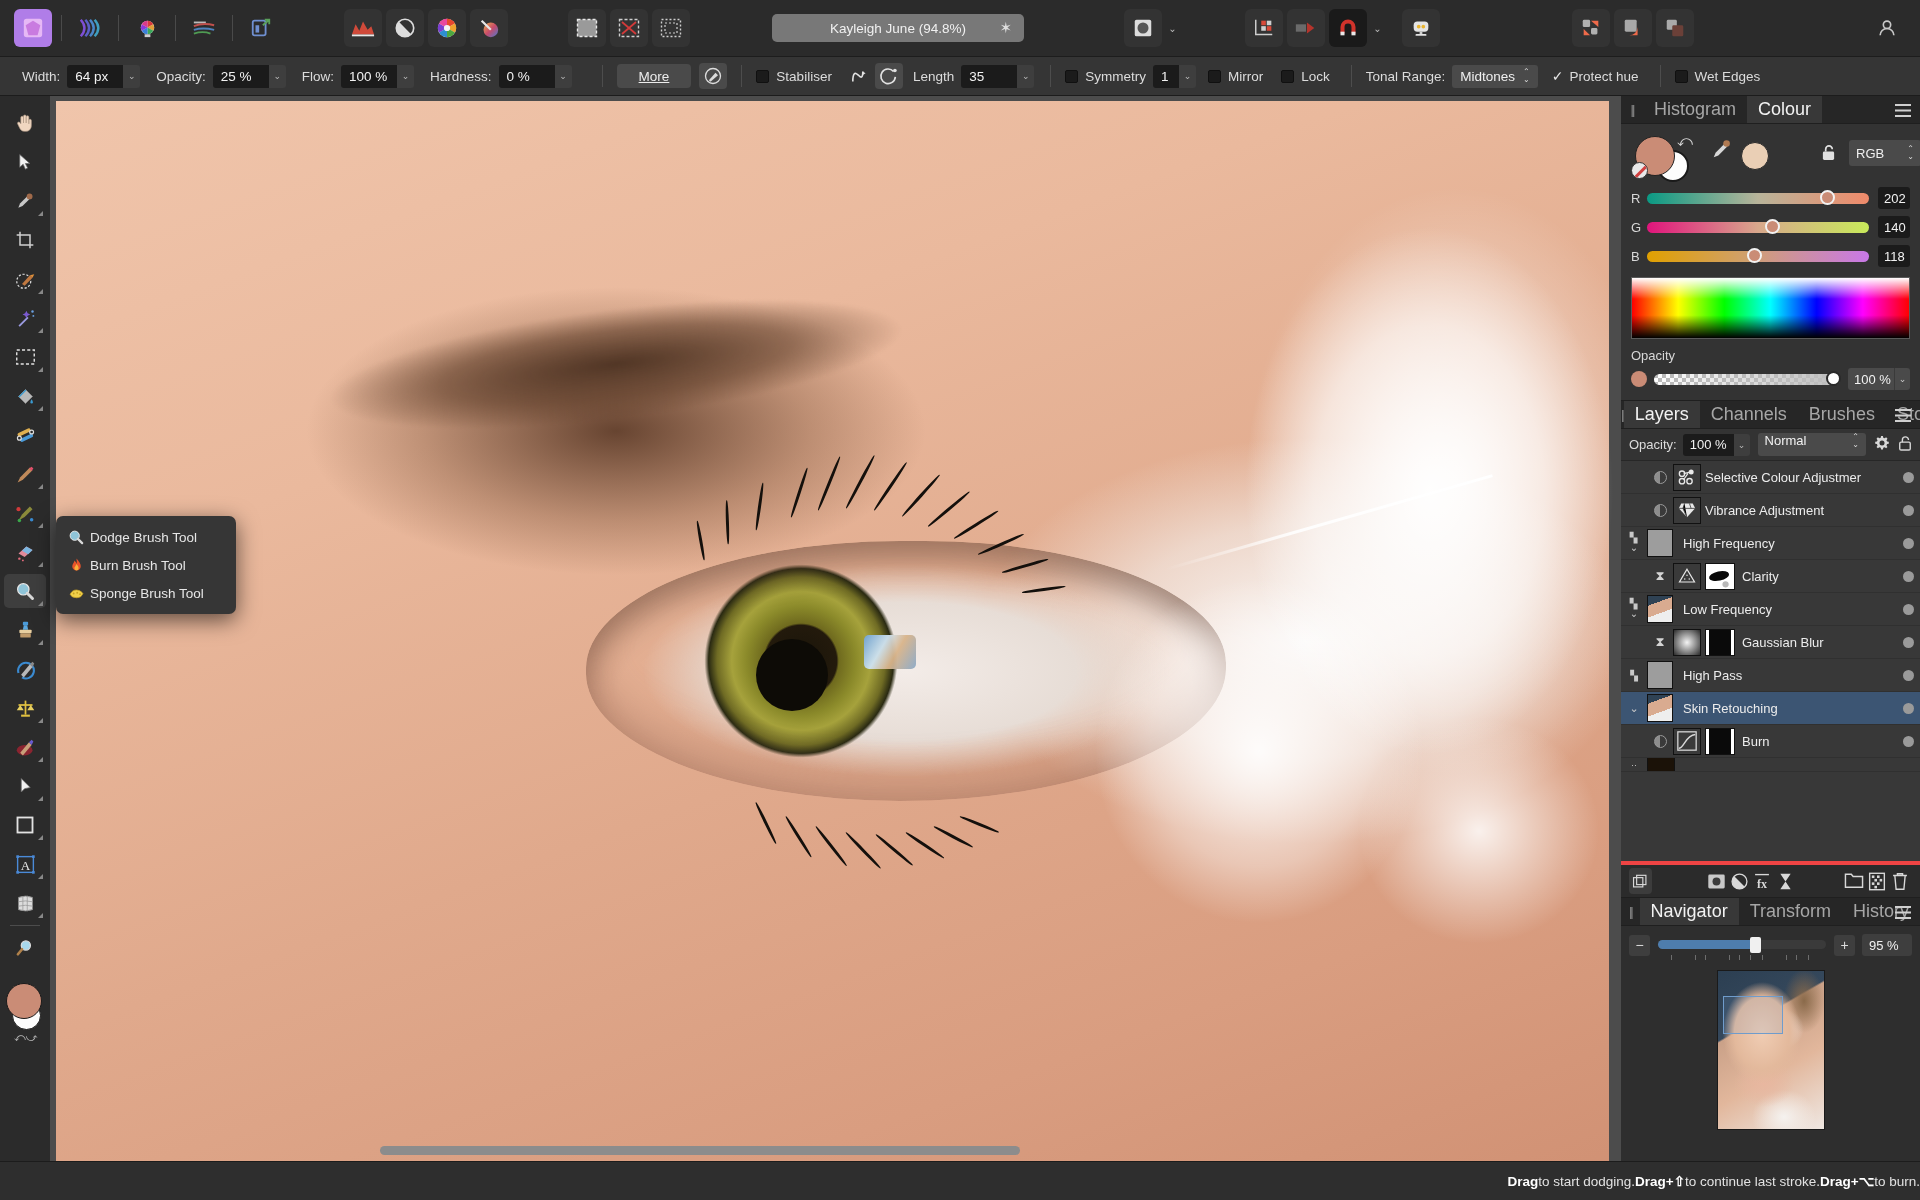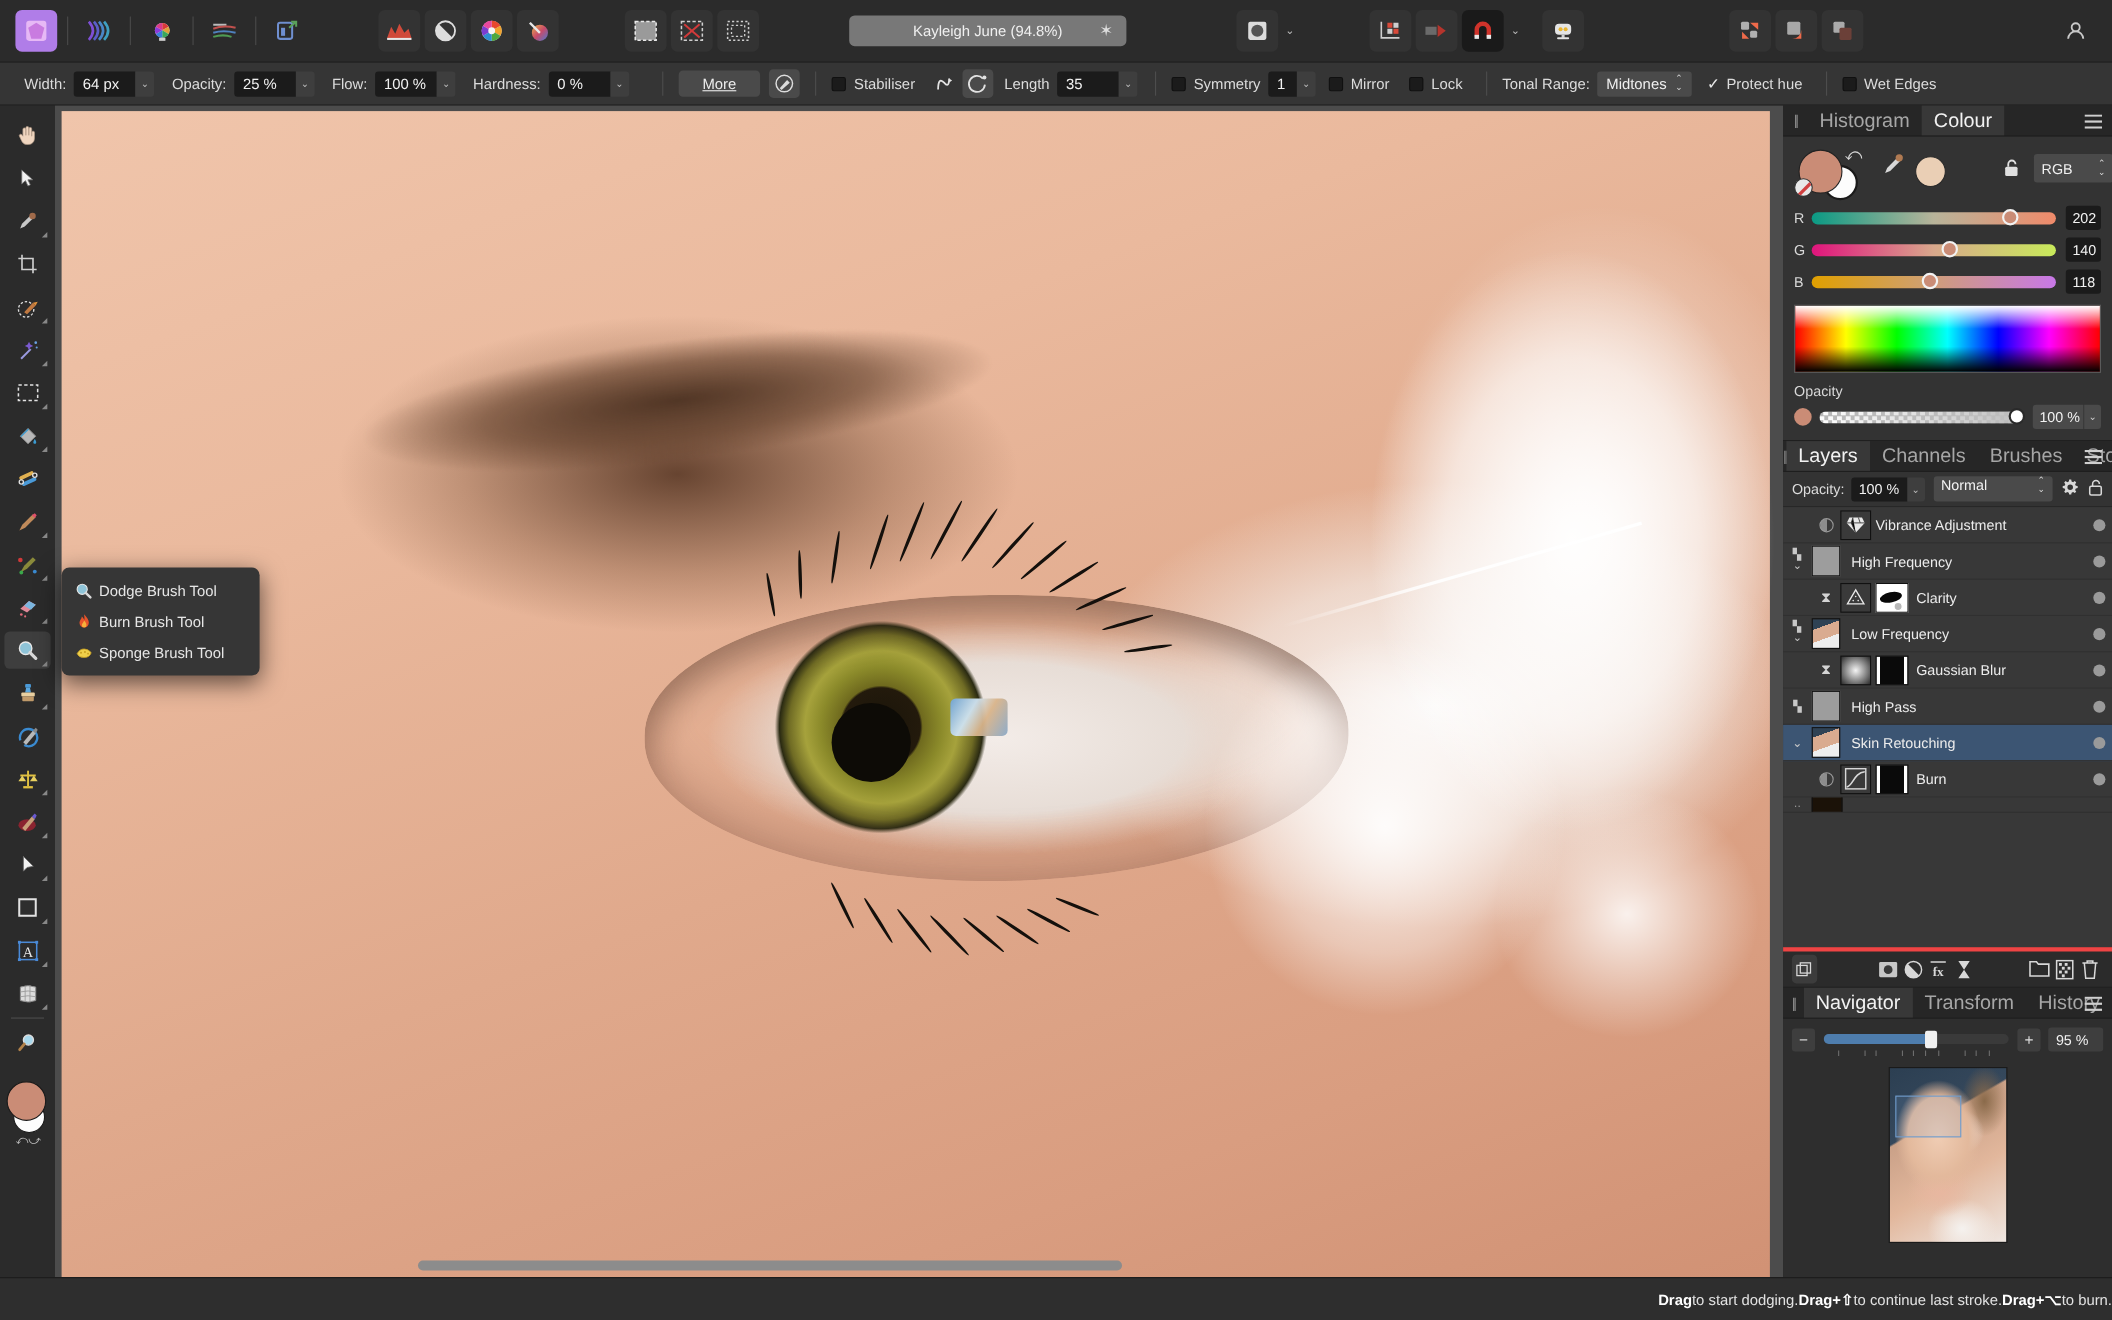--- a/index.html
+++ b/index.html
@@ -963,20 +963,39 @@
     <span style="color:#d8d8d8">
       <svg width="14" height="16" viewBox="0 0 16 18">
           <rect x="2" y="8" width="12" height="9" rx="1.5" fill="none" stroke="#d8d8d8" stroke-width="1.6"></rect>
           <path d="M5 8 V5.5 a3.5 3.5 0 0 1 7 0" stroke="#d8d8d8" stroke-width="1.6" fill="none"></path>
         </svg>
     </span>
   </div>
 
   <div class="layer-list">
 
+    <div class="layer-row">
+      <div class="lr-left"></div>
+      <div class="lr-vis">
+          <div class="vis-dot"></div>
+        </div>
+      <div class="lr-thumb">
+        <svg width="20" height="20" viewBox="0 0 24 24">
+            <circle cx="6" cy="8" r="3.2" fill="none" stroke="#e8e8e8" stroke-width="1.6"></circle>
+            <circle cx="6" cy="17" r="3.2" fill="none" stroke="#e8e8e8" stroke-width="1.6"></circle>
+            <circle cx="15" cy="17" r="3.2" fill="none" stroke="#e8e8e8" stroke-width="1.6"></circle>
+            <circle cx="17" cy="6" r="3" fill="#e8e8e8"></circle>
+            <path d="M8 8 L14.5 6.5 M8 15 L13 8" stroke="#e8e8e8" stroke-width="1.5"></path>
+          </svg>
+      </div>
+      <div class="lr-name">Selective Colour Adjustmer</div>
+      <div class="lr-right">
+          <div class="sel-circ"></div>
+        </div>
+    </div>
 
     <div class="layer-row">
       <div class="lr-left"></div>
       <div class="lr-vis">
           <div class="vis-dot"></div>
         </div>
       <div class="lr-thumb">
         <svg width="20" height="18" viewBox="0 0 24 22">
             <path d="M5 3 H19 L22 9 L12 20 L2 9 Z" fill="#e8e8e8"></path>
             <path d="M2 9 H22 M9 3 L7 9 L12 20 M15 3 L17 9" stroke="#3a3a3a" stroke-width="1"></path>

